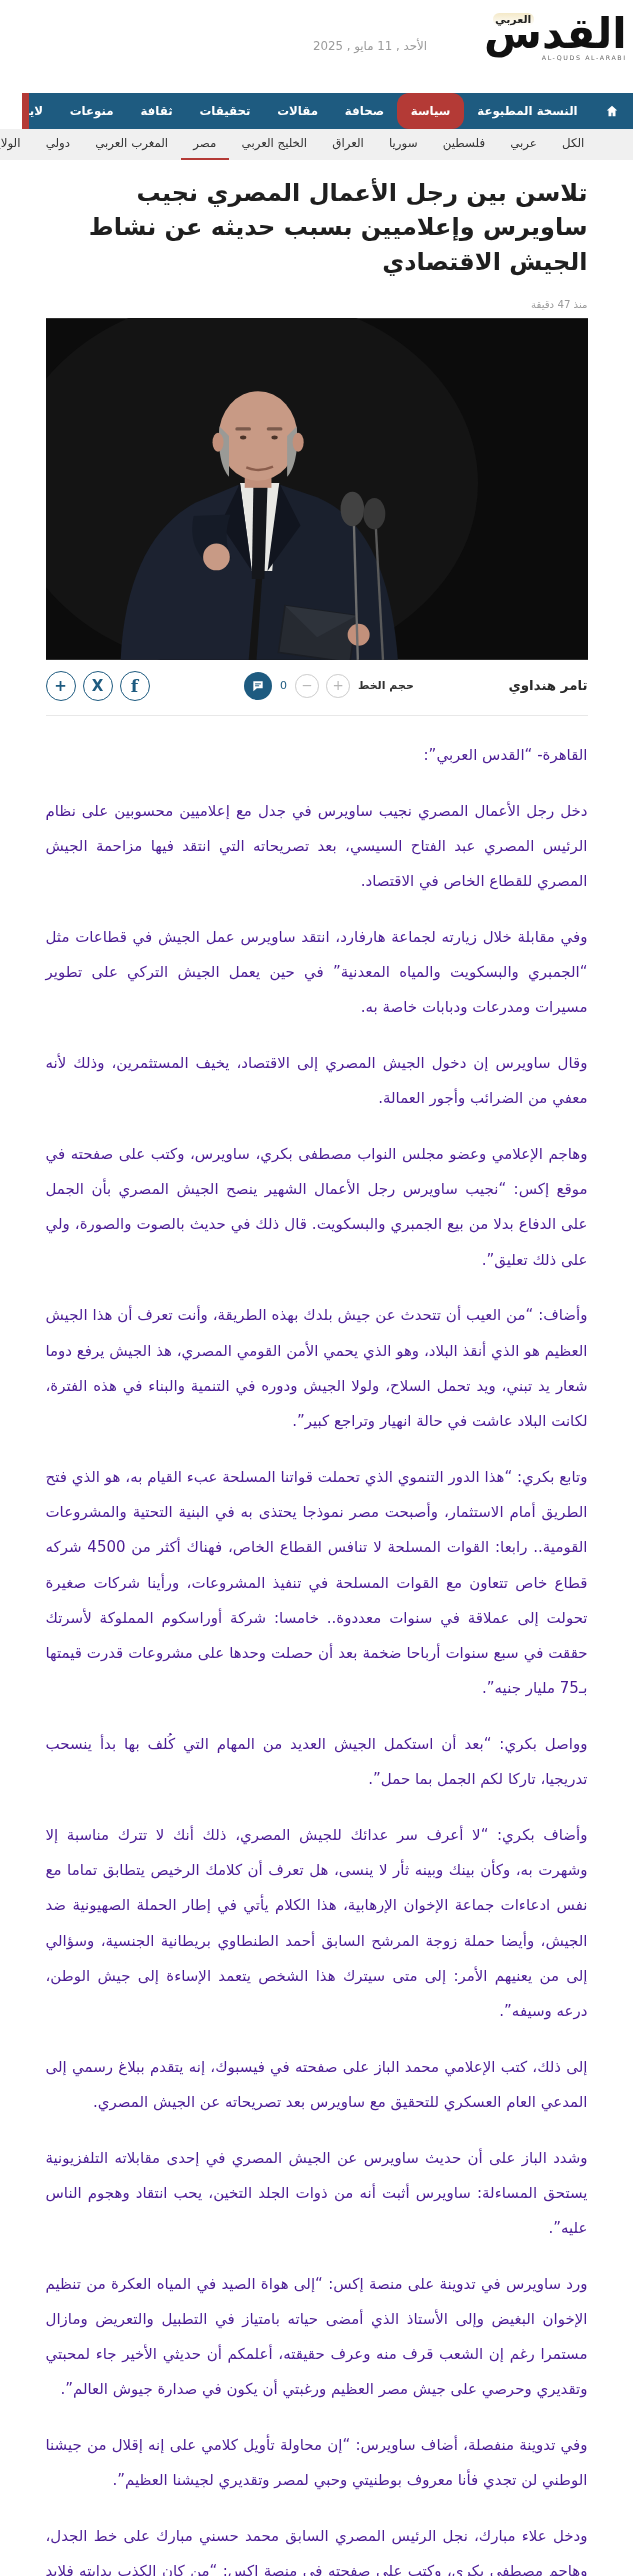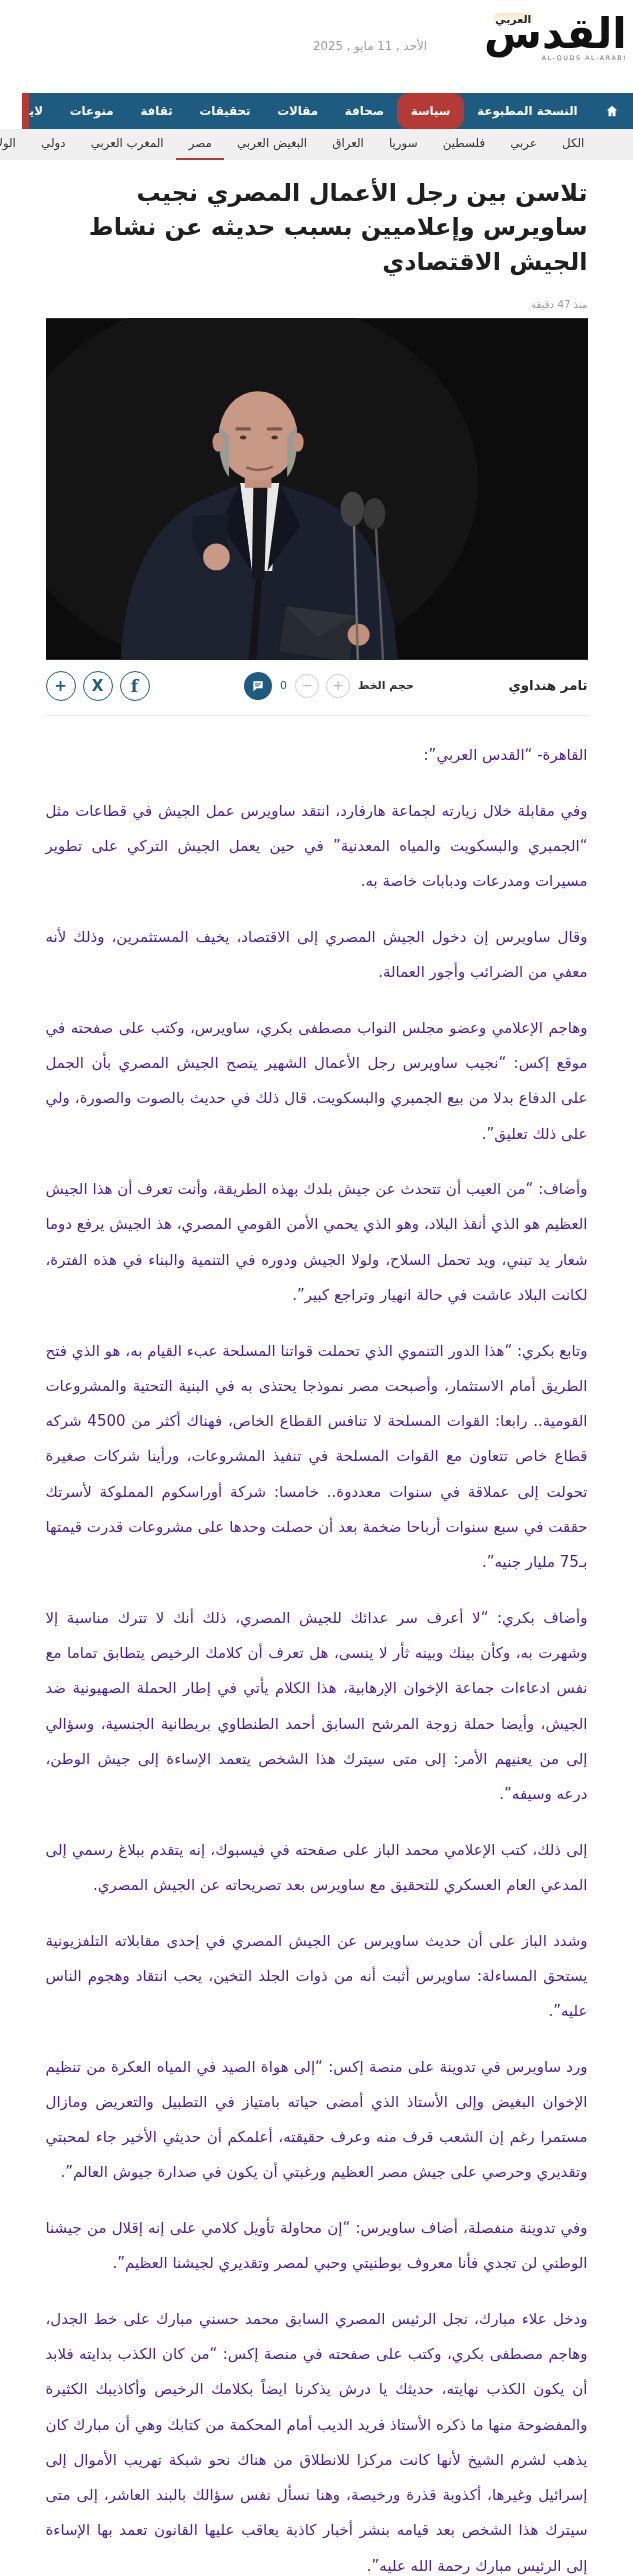--- a/index.html
+++ b/index.html
@@ -95,21 +95,21 @@
     <a class="nav-item">لايف ستايل</a>
     <span class="nav-stub"></span>
   </nav>
 
   <nav class="sub-nav">
     <a class="subnav-item">الكل</a>
     <a class="subnav-item">عربي</a>
     <a class="subnav-item">فلسطين</a>
     <a class="subnav-item">سوريا</a>
     <a class="subnav-item">العراق</a>
-    <a class="subnav-item">البغيض العربي</a>
+    <a class="subnav-item">الخليج العربي</a>
     <a class="subnav-item active">مصر</a>
     <a class="subnav-item">المغرب العربي</a>
     <a class="subnav-item">دولي</a>
     <a class="subnav-item">الولايات المتحدة</a>
   </nav>
 
   <main class="content">
     <h1 class="article-title">تلاسن بين رجل الأعمال المصري نجيب ساويرس وإعلاميين بسبب حديثه عن نشاط الجيش الاقتصادي</h1>
     <div class="timestamp">منذ 47 دقيقة</div>
 
@@ -173,25 +173,27 @@
 
       <div class="social">
         <span class="circle-btn soc-btn fb">f</span>
         <span class="circle-btn soc-btn">X</span>
         <span class="circle-btn soc-btn">+</span>
       </div>
     </div>
 
     <article class="article-body">
       <p>القاهرة- “القدس العربي”:</p>
+      <p>دخل رجل الأعمال المصري نجيب ساويرس في جدل مع إعلاميين محسوبين على نظام الرئيس المصري عبد الفتاح السيسي، بعد تصريحاته التي انتقد فيها مزاحمة الجيش المصري للقطاع الخاص في الاقتصاد.</p>
       <p>وفي مقابلة خلال زيارته لجماعة هارفارد، انتقد ساويرس عمل الجيش في قطاعات مثل “الجمبري والبسكويت والمياه المعدنية” في حين يعمل الجيش التركي على تطوير مسيرات ومدرعات ودبابات خاصة به.</p>
       <p>وقال ساويرس إن دخول الجيش المصري إلى الاقتصاد، يخيف المستثمرين، وذلك لأنه معفي من الضرائب وأجور العمالة.</p>
       <p>وهاجم الإعلامي وعضو مجلس النواب مصطفى بكري، ساويرس، وكتب على صفحته في موقع إكس: “نجيب ساويرس رجل الأعمال الشهير ينصح الجيش المصري بأن الجمل على الدفاع بدلا من بيع الجمبري والبسكويت. قال ذلك في حديث بالصوت والصورة، ولي على ذلك تعليق”.</p>
       <p>وأضاف: “من العيب أن تتحدث عن جيش بلدك بهذه الطريقة، وأنت تعرف أن هذا الجيش العظيم هو الذي أنقذ البلاد، وهو الذي يحمي الأمن القومي المصري، هذ الجيش يرفع دوما شعار يد تبني، ويد تحمل السلاح، ولولا الجيش ودوره في التنمية والبناء في هذه الفترة، لكانت البلاد عاشت في حالة انهيار وتراجع كبير”.</p>
       <p>وتابع بكري: “هذا الدور التنموي الذي تحملت قواتنا المسلحة عبء القيام به، هو الذي فتح الطريق أمام الاستثمار، وأصبحت مصر نموذجا يحتذى به في البنية التحتية والمشروعات القومية.. رابعا: القوات المسلحة لا تنافس القطاع الخاص، فهناك أكثر من 4500 شركه قطاع خاص تتعاون مع القوات المسلحة في تنفيذ المشروعات، ورأينا شركات صغيرة تحولت إلى عملاقة في سنوات معددوة.. خامسا: شركة أوراسكوم المملوكة لأسرتك حققت في سبع سنوات أرباحا ضخمة بعد أن حصلت وحدها على مشروعات قدرت قيمتها بـ75 مليار جنيه”.</p>
+      <p>وواصل بكري: “بعد أن استكمل الجيش العديد من المهام التي كُلف بها بدأ ينسحب تدريجيا، تاركا لكم الجمل بما حمل”.</p>
       <p>وأضاف بكري: “لا أعرف سر عدائك للجيش المصري، ذلك أنك لا تترك مناسبة إلا وشهرت به، وكأن بينك وبينه ثأر لا ينسى، هل تعرف أن كلامك الرخيص يتطابق تماما مع نفس ادعاءات جماعة الإخوان الإرهابية، هذا الكلام يأتي في إطار الحملة الصهيونية ضد الجيش، وأيضا حملة زوجة المرشح السابق أحمد الطنطاوي بريطانية الجنسية، وسؤالي إلى من يعنيهم الأمر: إلى متى سيترك هذا الشخص يتعمد الإساءة إلى جيش الوطن، درعه وسيفه”.</p>
       <p>إلى ذلك، كتب الإعلامي محمد الباز على صفحته في فيسبوك، إنه يتقدم ببلاغ رسمي إلى المدعي العام العسكري للتحقيق مع ساويرس بعد تصريحاته عن الجيش المصري.</p>
       <p>وشدد الباز على أن حديث ساويرس عن الجيش المصري في إحدى مقابلاته التلفزيونية يستحق المساءلة: ساويرس أثبت أنه من ذوات الجلد التخين، يحب انتقاد وهجوم الناس عليه”.</p>
       <p>ورد ساويرس في تدوينة على منصة إكس: “إلى هواة الصيد في المياه العكرة من تنظيم الإخوان البغيض وإلى الأستاذ الذي أمضى حياته بامتياز في التطبيل والتعريض ومازال مستمرا رغم إن الشعب قرف منه وعرف حقيقته، أعلمكم أن حديثي الأخير جاء لمحبتي وتقديري وحرصي على جيش مصر العظيم ورغبتي أن يكون في صدارة جيوش العالم”.</p>
       <p>وفي تدوينة منفصلة، أضاف ساويرس: “إن محاولة تأويل كلامي على إنه إقلال من جيشنا الوطني لن تجدي فأنا معروف بوطنيتي وحبي لمصر وتقديري لجيشنا العظيم”.</p>
       <p>ودخل علاء مبارك، نجل الرئيس المصري السابق محمد حسني مبارك على خط الجدل، وهاجم مصطفى بكري، وكتب على صفحته في منصة إكس: “من كان الكذب بدايته فلابد أن يكون الكذب نهايته، حديثك يا درش يذكرنا ايضاً بكلامك الرخيص وأكاذيبك الكثيرة والمفضوحة منها ما ذكره الأستاذ فريد الديب أمام المحكمة من كتابك وهي أن مبارك كان يذهب لشرم الشيخ لأنها كانت مركزا للانطلاق من هناك نحو شبكة تهريب الأموال إلى إسرائيل وغيرها، أكذوبة قذرة ورخيصة، وهنا نسأل نفس سؤالك بالبند العاشر، إلى متى سيترك هذا الشخص بعد قيامه بنشر أخبار كاذبة يعاقب عليها القانون تعمد بها الإساءة إلى الرئيس مبارك رحمة الله عليه”.</p>
       <p>والشهر الماضي أعلنت الحكومة المصرية، عزمها طرح حصص في شركات تابعة للقوات المسلحة عبر صندوقها السيادي، في خطوة لتعزيز دور القطاع الخاص وهو أحد بنود البرنامج الاقتصادي مع صندوق النقد الدولي.</p>
 
     </article>
   </main>

